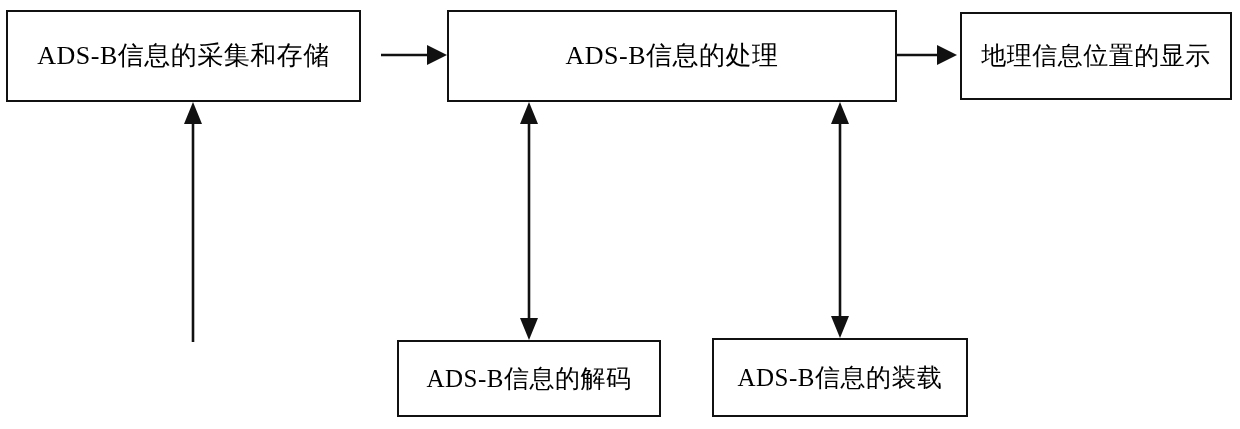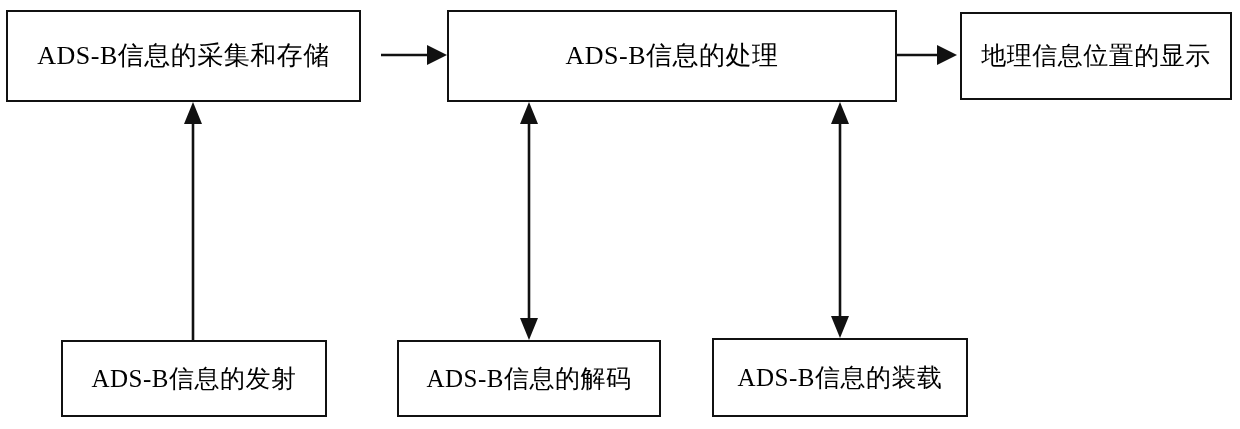--- a/index.html
+++ b/index.html
@@ -72,23 +72,20 @@
   </div>
 
   <div class="node" id="node-process">
     <span class="label">ADS-B信息的处理</span>
   </div>
 
   <div class="node" id="node-display">
     <span class="label">地理信息位置的显示</span>
   </div>
 
-  <div class="node" id="node-transmit">
-    <span class="label">ADS-B信息的发射</span>
-  </div>
 
   <div class="node" id="node-decode">
     <span class="label">ADS-B信息的解码</span>
   </div>
 
   <div class="node" id="node-load">
     <span class="label">ADS-B信息的装载</span>
   </div>
 
   <div class="connector" style="left:381px; top:40px; width:70px; height:30px;">

